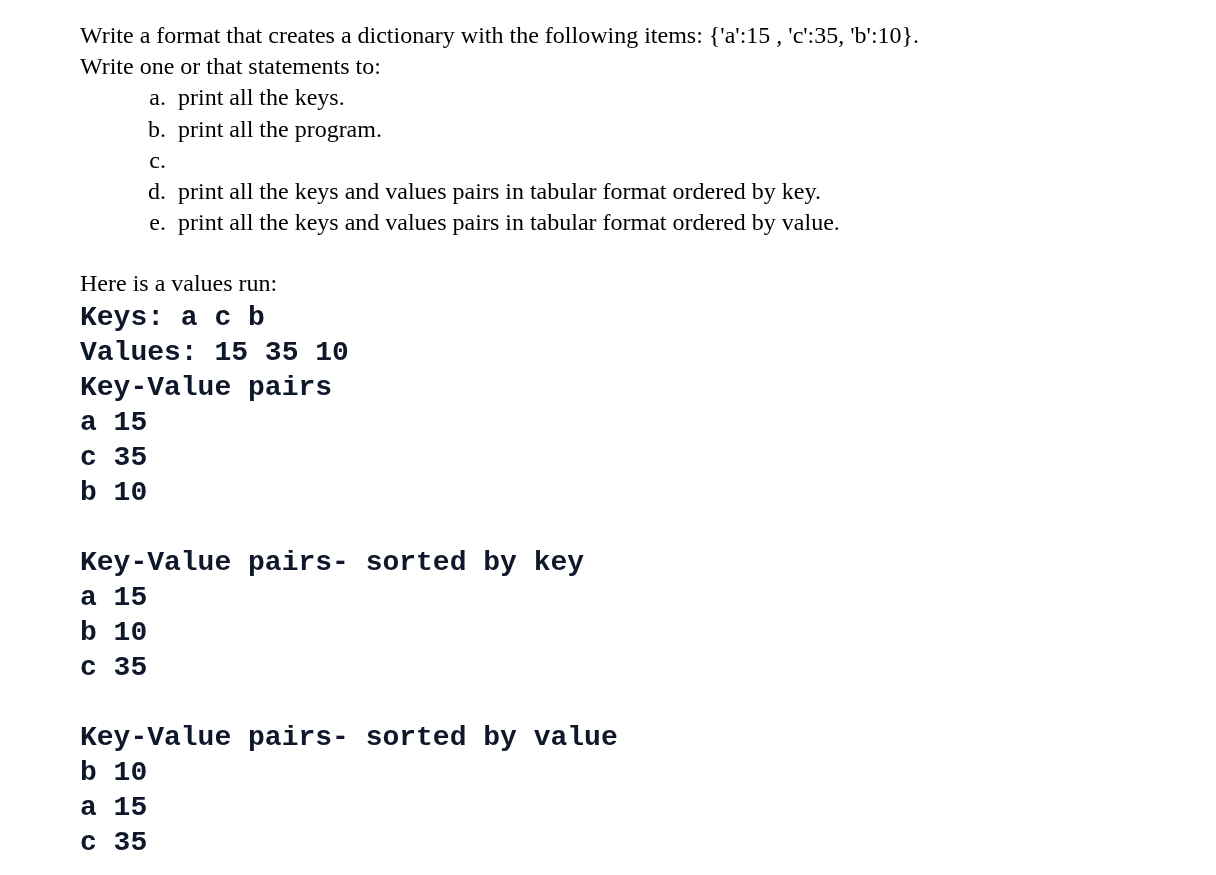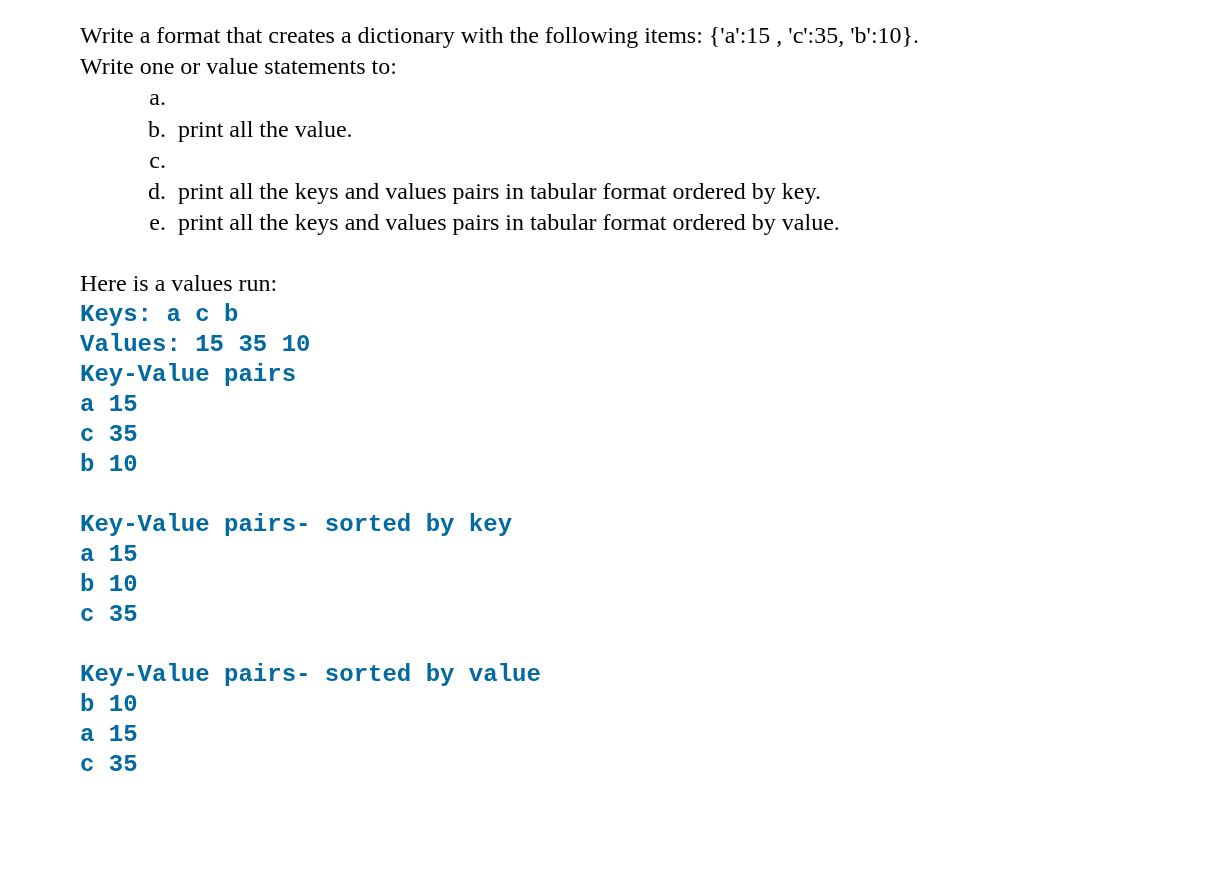--- a/index.html
+++ b/index.html
@@ -24,44 +24,45 @@
     display: flex;
     gap: 12px;
   }
   .ol-marker {
     min-width: 26px;
     text-align: right;
   }
   .code-block {
     font-family: "Courier New", Courier, monospace;
     font-weight: bold;
-    color: #0369a1;
+    color: #0f172a;
     white-space: pre;
-    font-size: 24px;
+    font-size: 28px;
     line-height: 1.25;
   }
   .spacer {
     height: 30px;
   }
 </style>
 </head>
 <body>
 
 <div>
   <span>Write a format that creates a dictionary with the following items: {'a':15 , 'c':35, 'b':10}.</span><br>
-  <span> Write one or value statements to:</span>
+  <span> Write one or that statements to:</span>
 </div>
 
 <div class="ol-block">
   <div class="ol-item">
     <span class="ol-marker">a.</span>
+    <span>print all the keys.</span>
   </div>
   <div class="ol-item">
     <span class="ol-marker">b.</span>
-    <span>print all the value.</span>
+    <span>print all the program.</span>
   </div>
   <div class="ol-item">
     <span class="ol-marker">c.</span>
   </div>
   <div class="ol-item">
     <span class="ol-marker">d.</span>
     <span>print all the keys and values pairs in tabular format ordered by key.</span>
   </div>
   <div class="ol-item">
     <span class="ol-marker">e.</span>

